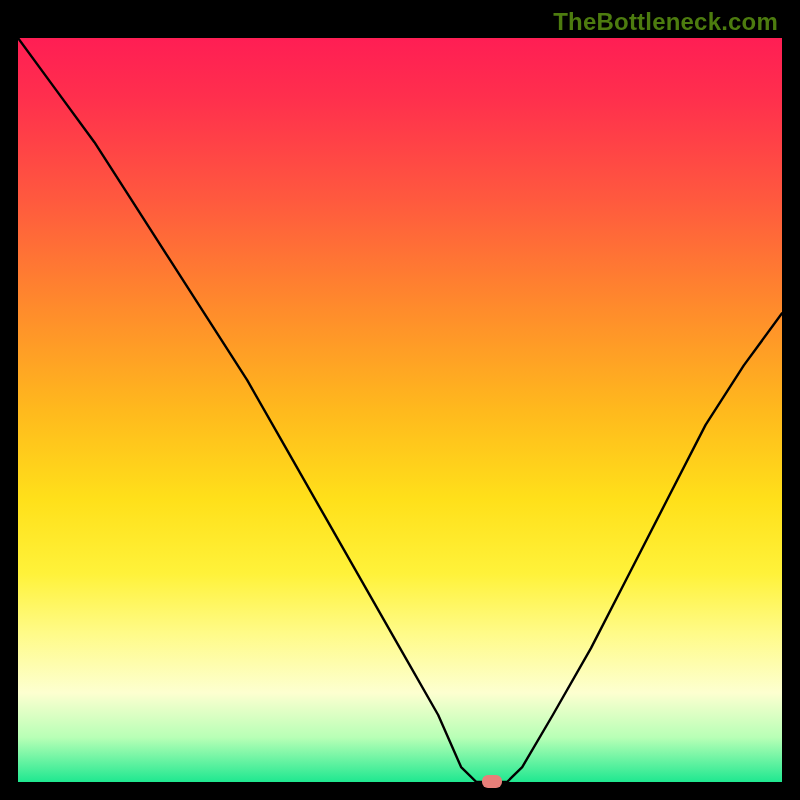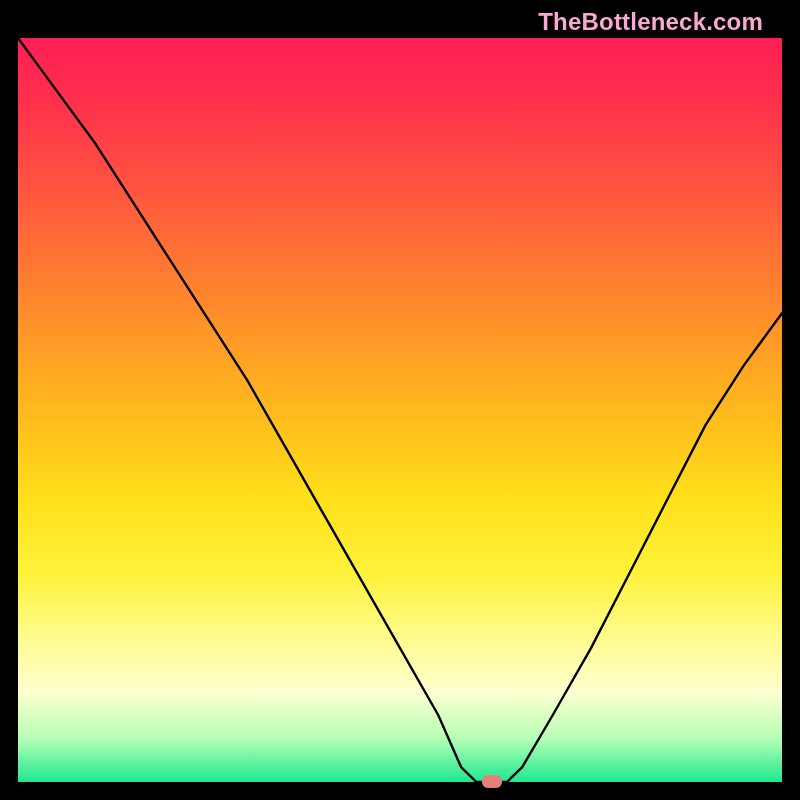--- a/index.html
+++ b/index.html
@@ -18,23 +18,23 @@
       #ffe01a 62%,
       #fff23a 72%,
       #fffb88 80%,
       #fdffd0 88%,
       #b8ffb6 94%,
       #1fe890 100%);
   }
   svg.curve{position:absolute;left:0;top:0;width:764px;height:744px;}
   .brand{
     position:absolute;
-    top:8px;right:37px;
+    top:8px;right:22px;
     font:600 24px "Segoe UI",Arial,sans-serif;
-    color:#f9a8d4;
+    color:#4d7c0f;
     letter-spacing:.2px;
   }
   .marker{
     position:absolute;
     width:20px;height:13px;
     border-radius:6px;
     background:#e77f79;
   }
 </style>
 </head>

